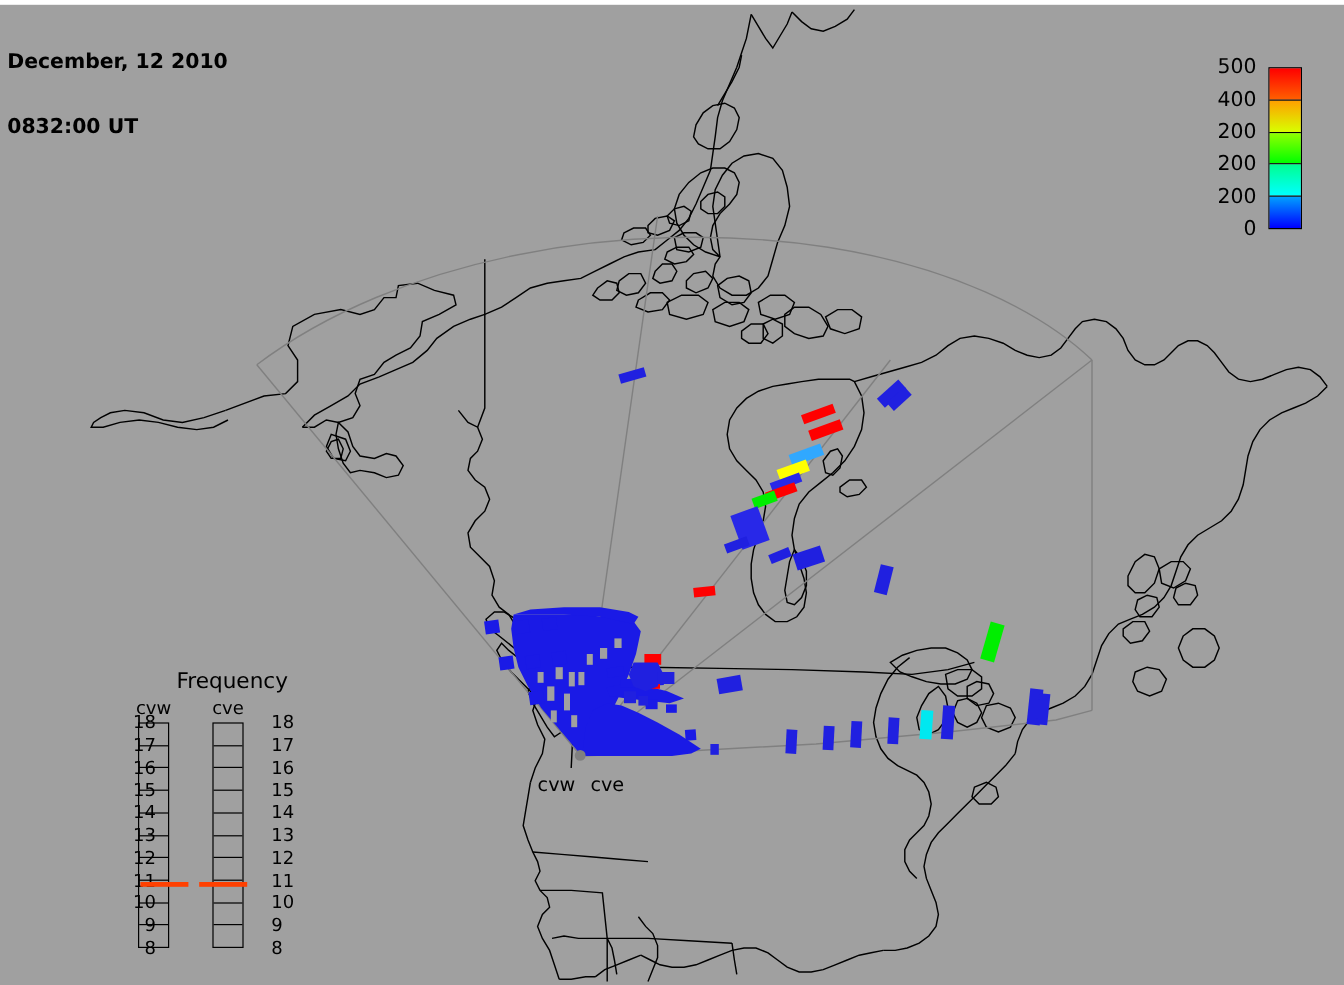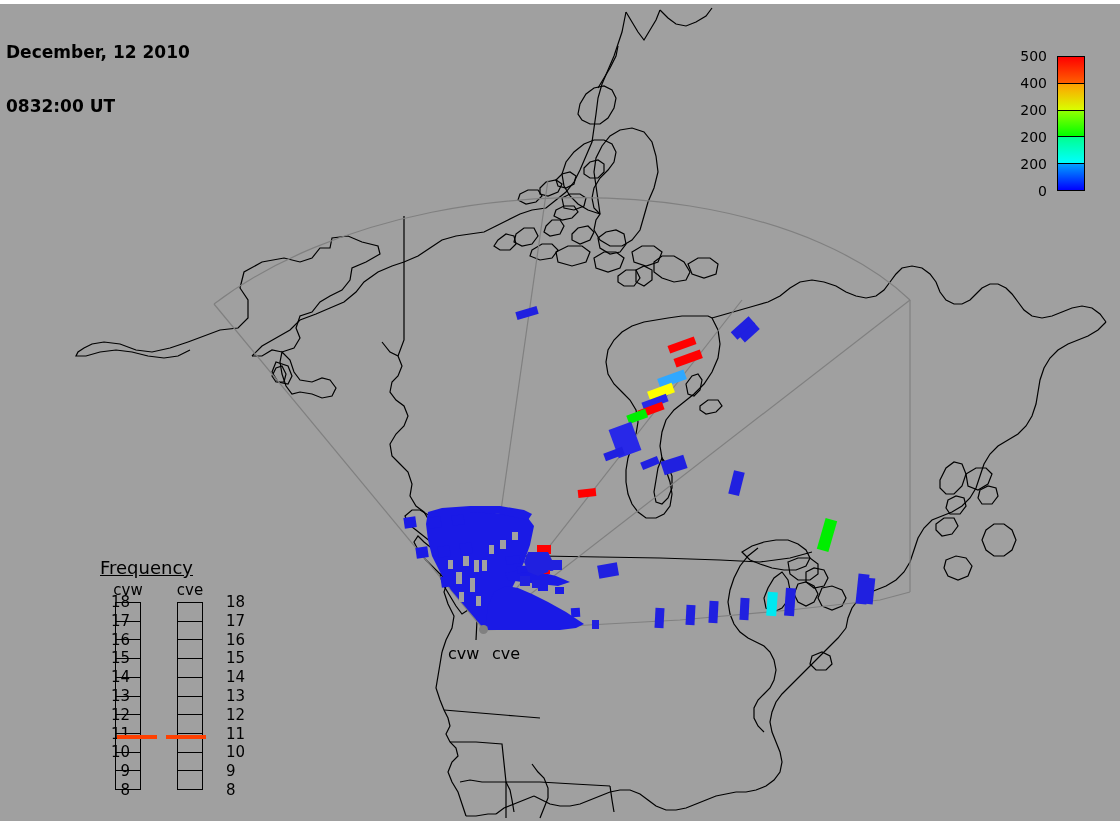--- a/index.html
+++ b/index.html
@@ -58,33 +58,33 @@
   }
   #colorbar .seg{flex:1 1 0;border-bottom:1px solid #000;box-sizing:border-box;}
   #colorbar .seg:last-child{border-bottom:none;}
   #cb-ticks{
     position:absolute;
     left:985px;top:44px;
     width:66px;height:160px;
   }
   #cb-ticks .tk{
     position:absolute;right:4px;
-    color:#000;font-size:14px;line-height:15px;
+    color:#000;font-size:17px;line-height:15px;
     text-align:right;
   }
 
   
   #freq-wrap{
     position:absolute;
     left:84px;top:558px;
     width:152px;height:230px;
   }
   #freq-title{
-    position:absolute;left:16px;top:0;width:152px;
-    text-align:left;color:#000;font-size:18px;line-height:20px;text-decoration:underline;
+    position:absolute;left:4px;top:0;width:152px;
+    text-align:right;color:#000;font-size:18px;line-height:20px;
   }
   .freq-head{
     position:absolute;top:24px;
     color:#000;font-size:15px;line-height:16px;text-align:center;width:46px;
   }
   #freq-head-cvw{left:21px;}
   #freq-head-cve{left:83px;}
   .freq-bar{
     position:absolute;top:44px;
     width:26px;height:188px;

